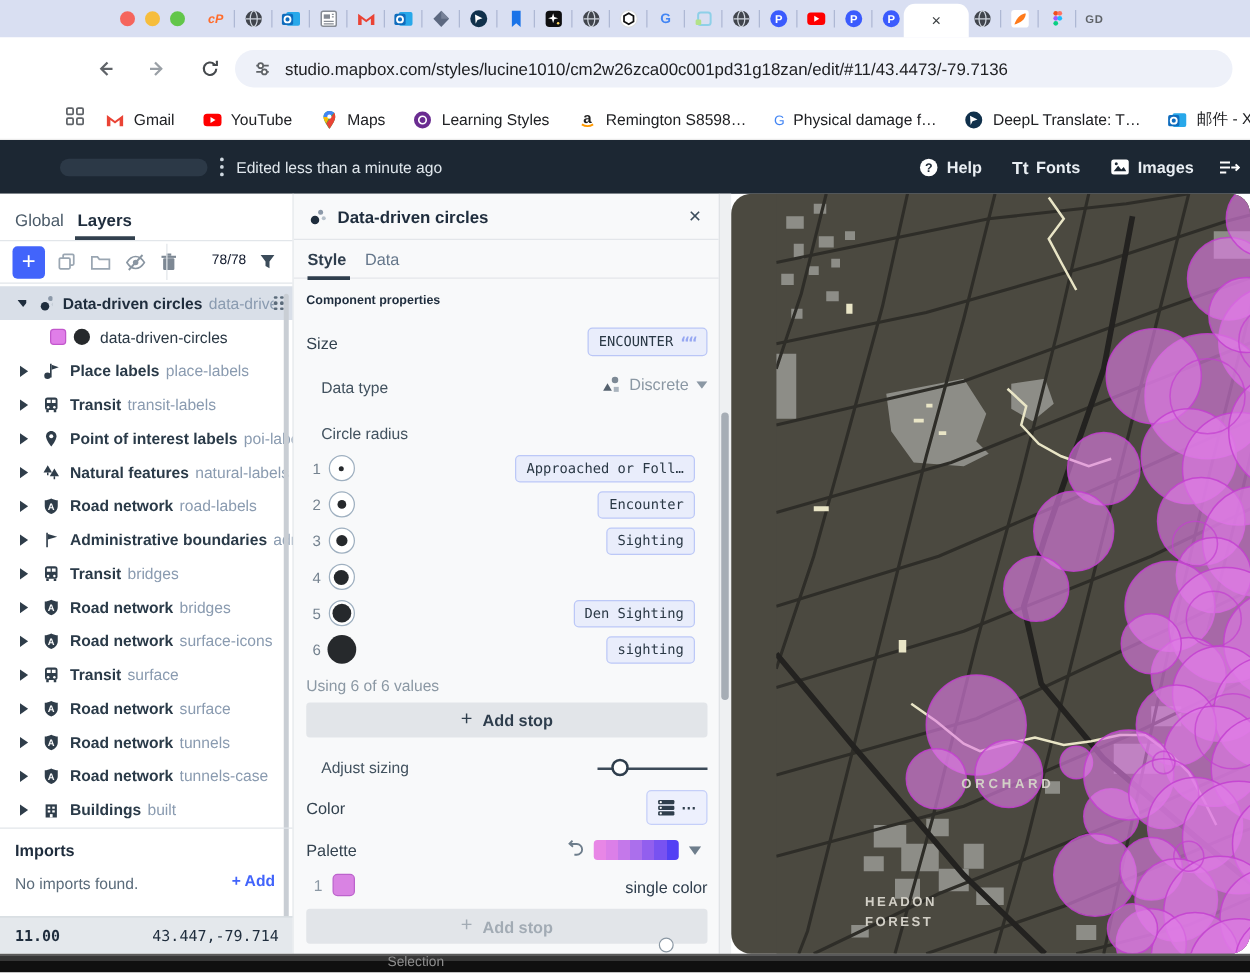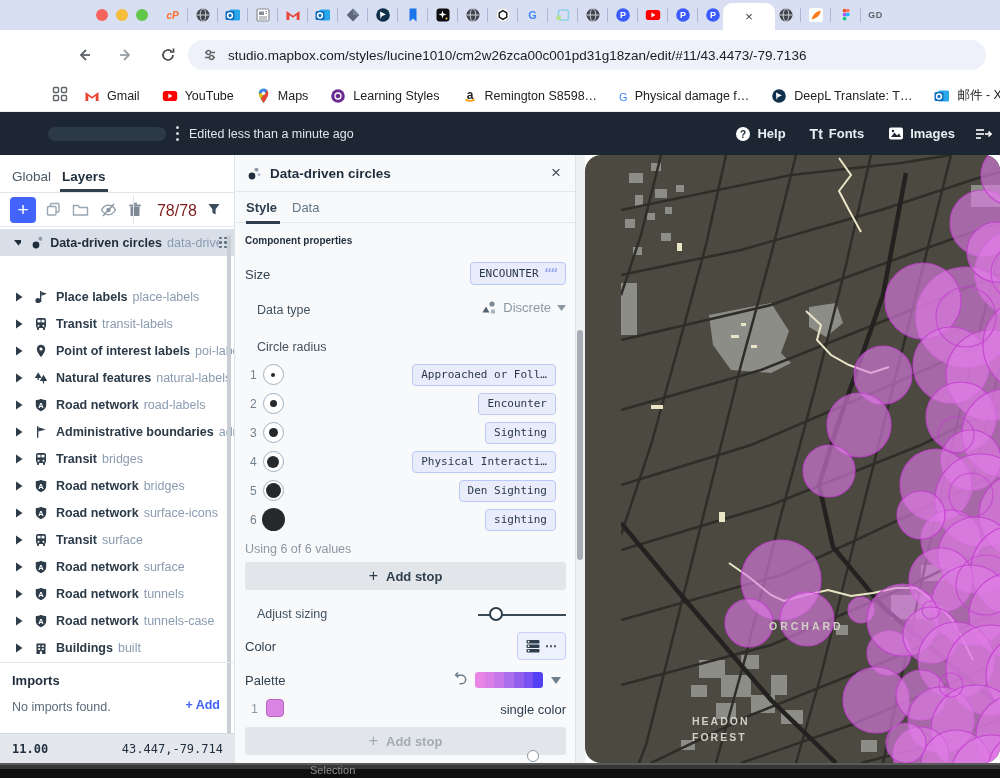--- a/index.html
+++ b/index.html
@@ -59,21 +59,21 @@
   .sbtab { font-size:13.5px; color:#4a5a68; position:absolute; top:14px; }
   .sbtab.active { color:#1f2d3d; font-weight:bold; }
   #sb-underline { position:absolute; left:60px; top:34px; width:48px; height:3px; background:#32404e; }
   #sb-border1 { position:absolute; left:0; top:37px; width:235px; height:1px; background:#e2e6ea; }
   #sbtools { position:absolute; left:0; top:38px; width:235px; height:33px; }
   #addlayerbtn { position:absolute; left:10px; top:4px; width:26px; height:26px; background:#4264fb;
     border-radius:4px; color:#fff; font-size:19px; display:flex; align-items:center; justify-content:center; }
   .sbtool { position:absolute; top:9px; }
   #sb-border2 { position:absolute; left:0; top:71px; width:235px; height:1px; background:#e2e6ea; }
   #sbtools .divider { position:absolute; left:133px; top:2px; width:1px; height:29px; background:#e2e6ea; }
-  #layercount { position:absolute; right:38px; top:9px; font-size:16px; color:#7f1d1d; }
+  #layercount { position:absolute; right:38px; top:9px; font-size:11px; color:#0f172a; }
   #grouprow { position:absolute; left:0; top:74px; width:235px; height:27px; background:#d9dfe8;
     display:flex; align-items:center; }
   #childrow { position:absolute; left:0; top:101px; width:235px; height:27px; display:flex; align-items:center; }
   #layerlist { position:absolute; left:0; top:128px; width:235px; }
   .lrow { height:27px; display:flex; align-items:center; }
   .lrow .caret { margin-left:16px; width:7px; flex:0 0 auto; }
   .lrow .licon { margin-left:11px; width:14px; height:14px; flex:0 0 auto; }
   .lname { font-size:12.5px; color:#2a3a48; font-weight:bold; margin-left:8px; white-space:nowrap; }
   .lid { font-size:12.5px; color:#8a9bb0; margin-left:5px; white-space:nowrap; overflow:hidden; }
   #grouprow .lname { font-weight:bold; color:#1f2d3d; }
@@ -537,20 +537,25 @@
       <span class="lid" style="max-width:52px">data-driven-ci</span>
       <span class="handle">
           <i></i>
           <i></i>
           <i></i>
           <i></i>
           <i></i>
           <i></i>
         </span>
     </div>
+    <div id="childrow">
+      <span style="margin-left:40px;width:13px;height:13px;border-radius:3px;background:#e07ee8;border:1.5px solid #c257cc"></span>
+      <span style="margin-left:6px;width:13px;height:13px;border-radius:50%;background:#26292c"></span>
+      <span class="lname" style="font-weight:normal;color:#2a3845">data-driven-circles</span>
+    </div>
 
     <div id="layerlist">
         <div class="lrow">
           <svg class="caret" width="7" height="10">
             <path d="M0 0.5 L6.5 5 L0 9.5 Z" fill="#2f3d4a"></path>
           </svg>
           <span class="licon"><svg width="14" height="14">
               <circle cx="4" cy="10.5" r="2.6" fill="#2f3d4a"></circle>
               <rect x="6" y="1" width="1.3" height="11" fill="#2f3d4a"></rect>
               <path d="M7.3 1.8 L13 3.8 L7.3 5.8 Z" fill="#2f3d4a"></path>
@@ -805,21 +810,20 @@
           </span>
           <span class="stopbtn">Sighting</span>
         </div>
         <div class="stoprow">
           <span class="stopnum">4</span>
           <span class="stopicon">
             <span class="ring" style="width:21px;height:21px">
               <span class="dot" style="width:12px;height:12px"></span>
             </span>
           </span>
-          <span class="stopbtn">Physical Interacti…</span>
         </div>
         <div class="stoprow">
           <span class="stopnum">5</span>
           <span class="stopicon">
             <span class="ring" style="width:21px;height:21px">
               <span class="dot" style="width:15px;height:15px"></span>
             </span>
           </span>
           <span class="stopbtn">Den Sighting</span>
         </div>

